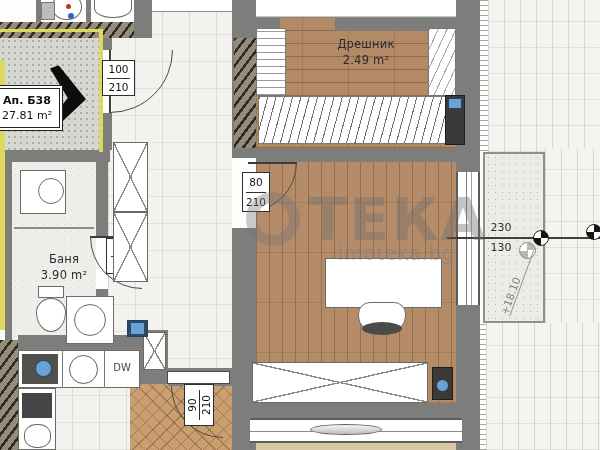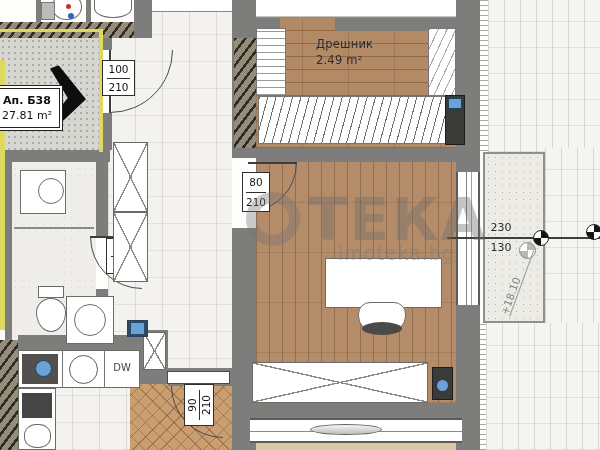--- a/index.html
+++ b/index.html
@@ -40,21 +40,21 @@
     linear-gradient(to top right,transparent calc(50% - .7px),#8b8b88 calc(50% - .7px),#8b8b88 calc(50% + .7px),transparent calc(50% + .7px)),
     linear-gradient(to bottom right,transparent calc(50% - .7px),#8b8b88 calc(50% - .7px),#8b8b88 calc(50% + .7px),transparent calc(50% + .7px));}
   .arc{border:1.3px solid #4a4a48;border-radius:50%;}
   .qbr{clip-path:polygon(50% 50%,100% 50%,100% 100%,50% 100%);}
   .qbl{clip-path:polygon(50% 50%,50% 100%,0 100%,0 50%);}
   .leafh{background:#3d3d3b;height:2px;}
   .leafv{background:#3d3d3b;width:2px;}
   .dim{background:#fff;border:1px solid #2e2e2e;display:flex;flex-direction:column;
        align-items:center;justify-content:space-evenly;font-size:10.5px;line-height:1;color:#131313;}
   .dim i{display:block;width:74%;border-top:1px solid #2e2e2e;height:0;}
-  .rlbl{font-size:11.5px;color:#2b2b30;line-height:1.35;letter-spacing:.2px;}
+  .rlbl{text-align:center;font-size:11.5px;color:#2b2b30;line-height:1.35;letter-spacing:.2px;}
   .shelfh{background:#fff;border:1px solid #777;background-image:
     repeating-linear-gradient(0deg,#9a9a97 0 1px,transparent 1px 7px);}
   .shelfd{background:#fff;border:1px solid #777;background-image:
     repeating-linear-gradient(115deg,#a8a8a4 0 1px,transparent 1px 8px);}
   .hanger{background:#fff;border:1px solid #777;background-image:
     repeating-linear-gradient(105deg,#6f6f6c 0 1px,transparent 1px 8px);}
   .winv{background:#fff;border-left:2px solid #5c5c5a;border-right:2px solid #5c5c5a;
     background-image:linear-gradient(90deg,transparent 8px,#808080 8px,#808080 9px,transparent 9px,transparent 13px,#a0a0a0 13px,#a0a0a0 14px,transparent 14px);}
   .winh{background:#fff;border-top:2px solid #5c5c5a;border-bottom:2px solid #5c5c5a;
     background-image:linear-gradient(0deg,transparent 9px,#8a8a8a 9px,#8a8a8a 10px,transparent 10px);}
@@ -204,20 +204,24 @@
   <div class="abs" style="left:-6px;top:88px;width:66px;height:40px;background:#fff;border:1px solid #222;
        box-shadow:0 0 0 2px #fff,0 0 0 3px #222;display:flex;flex-direction:column;align-items:center;justify-content:center;font-size:11px;color:#111;line-height:1.4;">
     <span style="font-weight:700;">Ап. Б38</span>
     <span>27.81 m²</span>
   </div>
 
   <div class="abs rlbl" style="left:316px;top:37px;width:100px;">
     <span>Дрешник</span><br>
     <span>2.49 m²</span>
   </div>
+  <div class="abs rlbl" style="left:16px;top:252px;width:96px;">
+    <span>Баня</span><br>
+    <span>3.90 m²</span>
+  </div>
 
   <div class="abs" style="left:447px;top:237px;width:153px;height:1.5px;background:#3f3f3d;"></div>
   <div class="abs" style="left:484px;top:221px;width:34px;text-align:center;font-size:11px;color:#2b2b30;">230</div>
   <div class="abs" style="left:484px;top:241px;width:34px;text-align:center;font-size:11px;color:#2b2b30;">130</div>
   <div class="abs marker" style="left:533px;top:230px;width:16px;height:16px;"></div>
   <div class="abs marker" style="left:586px;top:224px;width:16px;height:16px;"></div>
   <div class="abs" style="left:519px;top:242px;width:17px;height:17px;border:1px solid #8a8a86;border-radius:50%;
        background:conic-gradient(#b9b9b4 0 90deg,#fff 90deg 180deg,#b9b9b4 180deg 270deg,#fff 270deg 360deg);"></div>
   <div class="abs" style="left:498px;top:312px;width:70px;font-size:10.5px;color:#84847f;border-bottom:1px solid #9a9a95;
               transform:rotate(-70deg);transform-origin:0 0;">+18.10</div>

